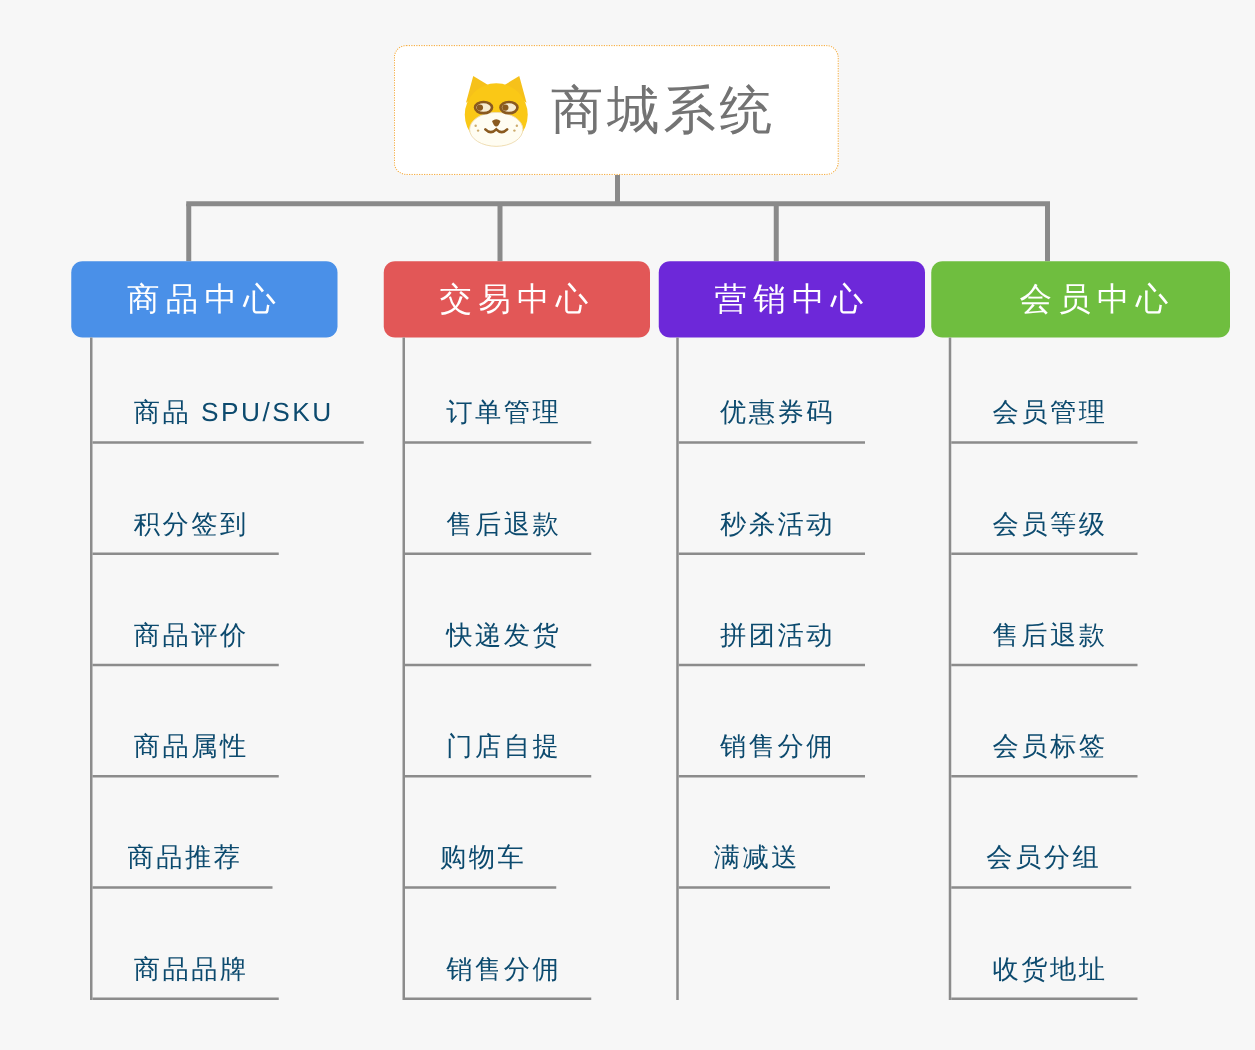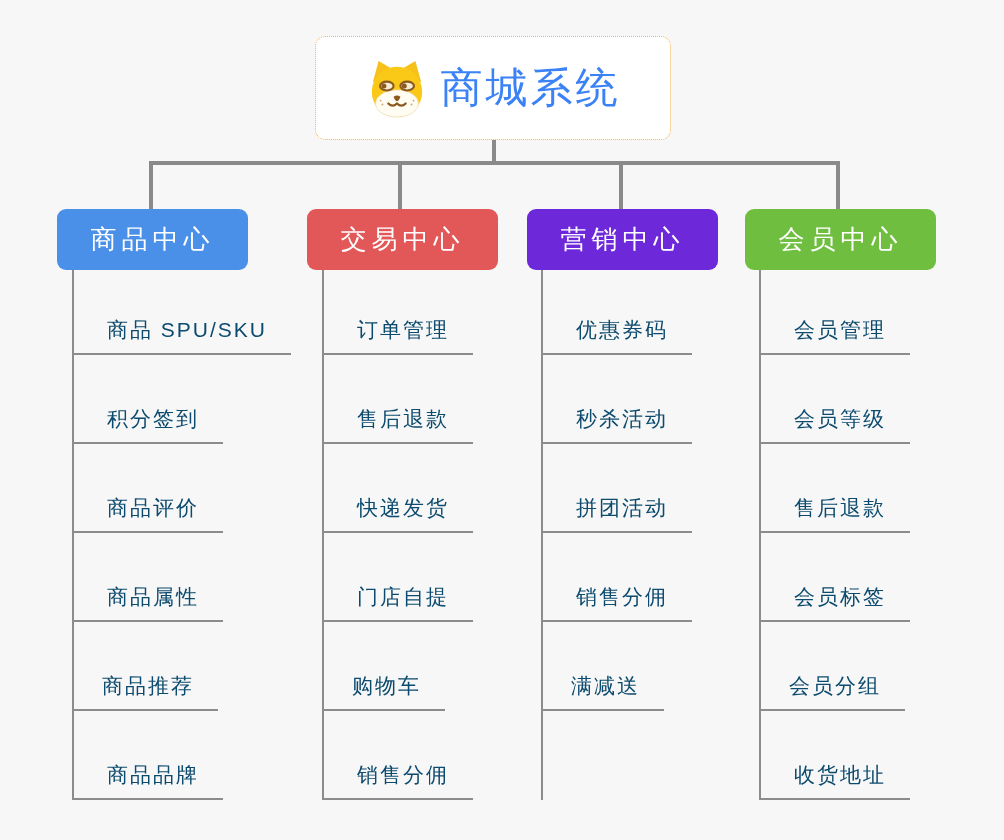--- a/index.html
+++ b/index.html
@@ -16,32 +16,32 @@
   .drop-0{left:149px;} .drop-1{left:398px;} .drop-2{left:619px;} .drop-3{left:836px;}
 
   
   .root-node{
     position:absolute;left:315px;top:36px;width:356px;height:104px;
     background:#ffffff;border:1px dotted #f5b049;border-radius:10px;
     display:flex;align-items:center;justify-content:center;gap:13px;
     box-sizing:border-box;
   }
   .shiba{width:62px;height:62px;display:block;flex:0 0 auto;}
-  .root-label{font-size:42px;letter-spacing:3px;color:#3b82f6;white-space:nowrap;}
+  .root-label{font-size:42px;letter-spacing:3px;color:#737373;white-space:nowrap;}
 
   
   .branch-box{
-    position:absolute;top:209px;width:191px;height:61px;border-radius:9px;
+    position:absolute;top:209px;width:213px;height:61px;border-radius:9px;
     display:flex;align-items:center;justify-content:center;
     color:#ffffff;font-size:26px;letter-spacing:5px;white-space:nowrap;
   }
   .b0{left:57px;background:#4a90e8;}
   .b1{left:307px;background:#e25757;}
   .b2{left:527px;background:#ebae3d;}
-  .b3{left:745px;background:#6fbe3f;}
+  .b3{left:745px;background:#6fbe3f;padding-left:26px;}
 
   
   .col{position:absolute;top:270px;height:530px;border-left:2px solid #8c8c8c;width:250px;}
   .c0{left:72px;} .c1{left:322px;} .c2{left:541px;} .c3{left:759px;}
 
   .leaf{
     position:absolute;left:0;white-space:nowrap;
     font-size:21px;letter-spacing:2px;color:#0c4a6e;
     padding:0 24px 9px 33px;border-bottom:2px solid #8c8c8c;
   }

